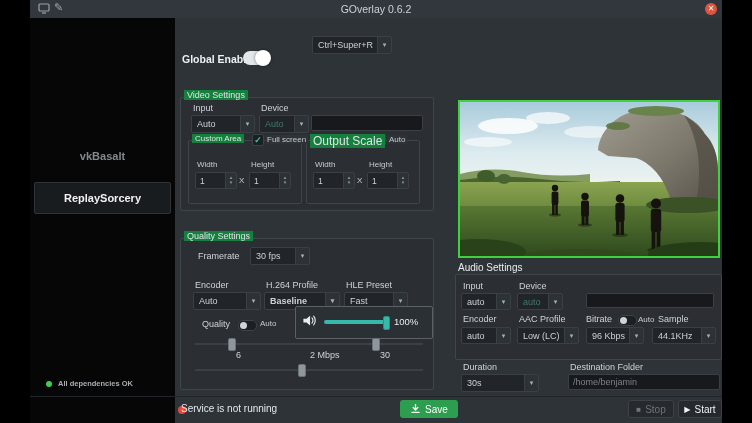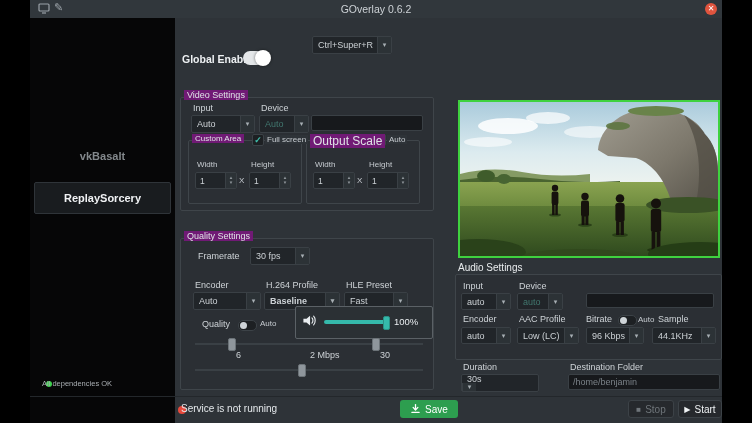--- a/index.html
+++ b/index.html
@@ -29,21 +29,21 @@
   .deps-dot{position:absolute;width:6px;height:6px;border-radius:50%;background:#3ecf4e;}
   .deps-text{position:absolute;font-size:7.5px;color:#a9aeb2;}
   .about-btn{position:absolute;background:#222528;border:1px solid #3a4045;border-radius:3px;
              color:#d5d8da;font-size:9.5px;text-align:center;cursor:pointer;}
 
   
   .sec{position:absolute;font-size:10px;font-weight:bold;color:#e9ecee;}
   .lbl{position:absolute;font-size:9px;color:#ced3d7;white-space:nowrap;}
   .lbl-sm{position:absolute;font-size:8px;color:#c6cbd0;white-space:nowrap;}
   .gbox{position:absolute;border:1px solid #3f454a;border-radius:2px;background:#2b2f34;}
-  .glabel{position:absolute;font-size:9px;color:#dfe3e6;background:#701a75;padding:0 3px;white-space:nowrap;z-index:2;}
+  .glabel{position:absolute;font-size:9px;color:#dfe3e6;background:#15803d;padding:0 3px;white-space:nowrap;z-index:2;}
   .combo{position:absolute;height:16px;background:#212529;border:1px solid #3a4045;border-radius:2px;
          display:flex;align-items:stretch;cursor:pointer;z-index:1;}
   .combo .ct{flex:1;font-size:9px;color:#ccd1d5;padding:0 3px 0 5px;display:flex;align-items:center;
          white-space:nowrap;overflow:hidden;}
   .combo .ca{width:13px;border-left:1px solid #3a4045;background:#2c3236;color:#a8afb4;font-size:7px;
          display:flex;align-items:center;justify-content:center;}
   .combo.small{height:15px;}
   .combo.disabled .ct{color:#41766e;}
   .tinput{position:absolute;height:16px;background:#17191c;border:1px solid #3a4045;border-radius:2px;
          color:#7a8187;font-size:9px;padding:0 4px;box-sizing:border-box;font-family:"Liberation Sans",sans-serif;z-index:1;}
@@ -103,21 +103,21 @@
       <span class="wtitle">GOverlay 0.6.2</span>
       <span class="close-btn">✕</span>
     </div>
 
     <div class="sidebar">
 
       <div class="side-item active" style="top:164px;">ReplaySorcery</div>
       <div class="side-item" style="top:132px;">vkBasalt</div>
 
       <span class="deps-dot" style="left:16px;top:363px;"></span>
-      <span class="deps-text" style="left:12px;top:361px;">All dependencies OK</span>
+      <span class="deps-text" style="left:28px;top:361px;font-weight:bold;">All dependencies OK</span>
     </div>
 
     <span class="lbl" style="left:152px;top:53px;font-size:10.5px;font-weight:bold;color:#eef1f3;">Global Enable</span>
     <div class="toggle" style="left:213px;top:51px;">
       <span class="tknob"></span>
     </div>
     <span class="lbl" style="left:284px;top:41px;font-size:9.5px;">Toggle Key</span>
     <div class="combo" style="left:282px;top:36px;width:78px;">
       <span class="ct">Ctrl+Super+R</span>
       <span class="ca">▾</span>
@@ -338,21 +338,21 @@
       <span class="ct">96 Kbps</span>
       <span class="ca">▾</span>
     </div>
     <span class="lbl" style="left:628px;top:314px;">Sample</span>
     <div class="combo small" style="left:622px;top:327px;width:62px;">
       <span class="ct">44.1KHz</span>
       <span class="ca">▾</span>
     </div>
 
     <span class="lbl" style="left:433px;top:362px;">Duration</span>
-    <div class="combo" style="left:431px;top:374px;width:76px;flex-direction:column;">
+    <div class="combo" style="left:431px;top:374px;width:76px;">
       <span class="ct">30s</span>
       <span class="ca">▾</span>
     </div>
     <span class="lbl" style="left:540px;top:362px;">Destination Folder</span>
     <input class="tinput" style="left: 538px; top: 374px; width: 152px;" readonly="" value="/home/benjamin">
 
     <div class="footer-divider"></div>
     <span class="dot-red" style="left:148px;top:406px;"></span>
     <span class="status-text" style="left:151px;top:403px;">Service is not running</span>
 

